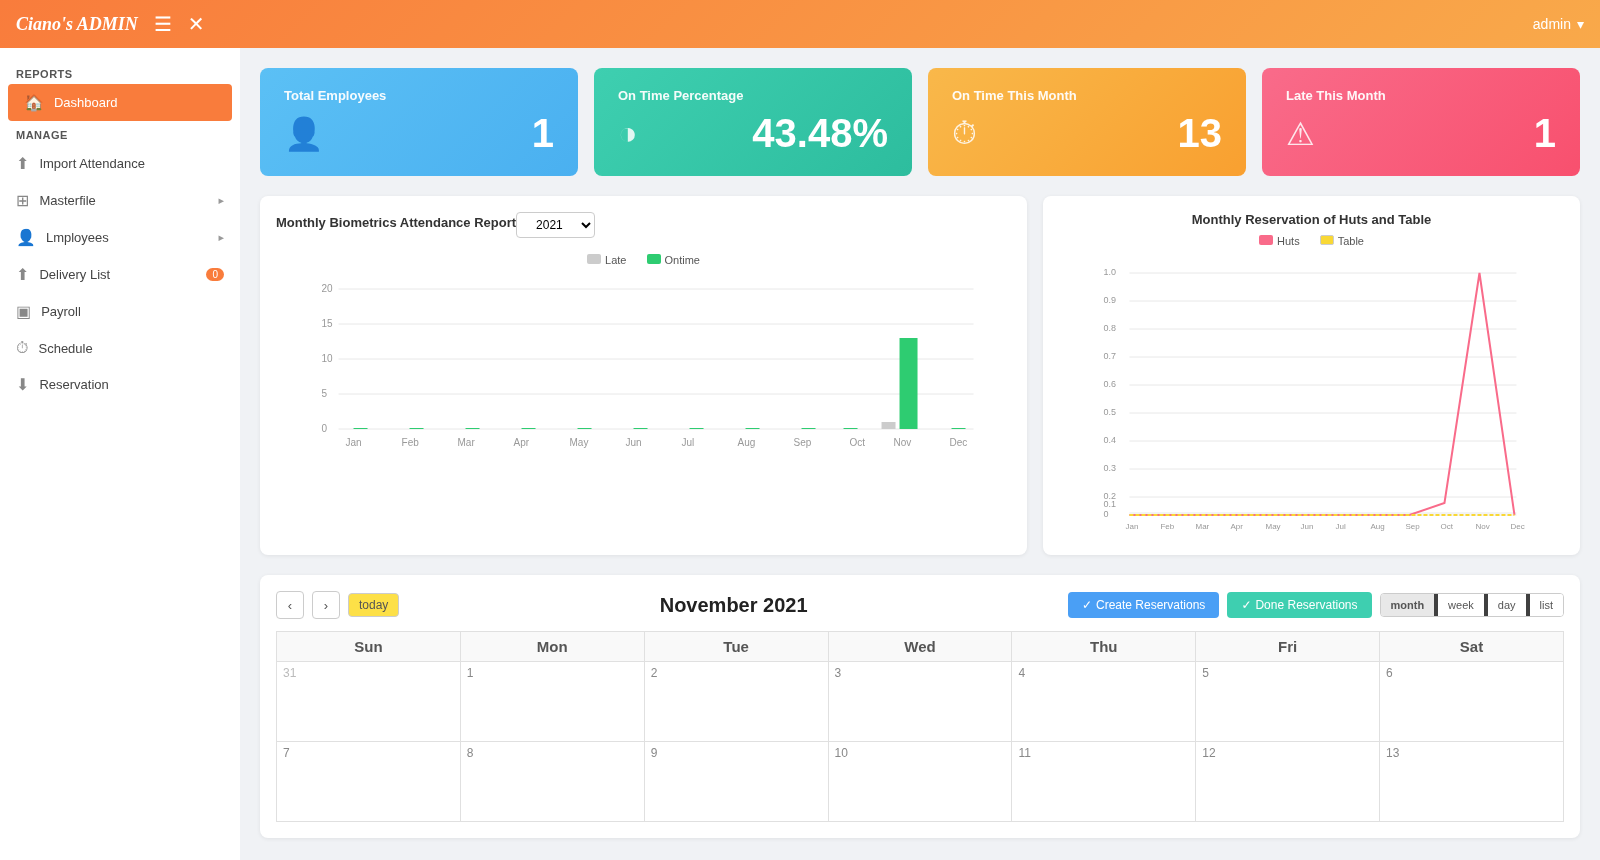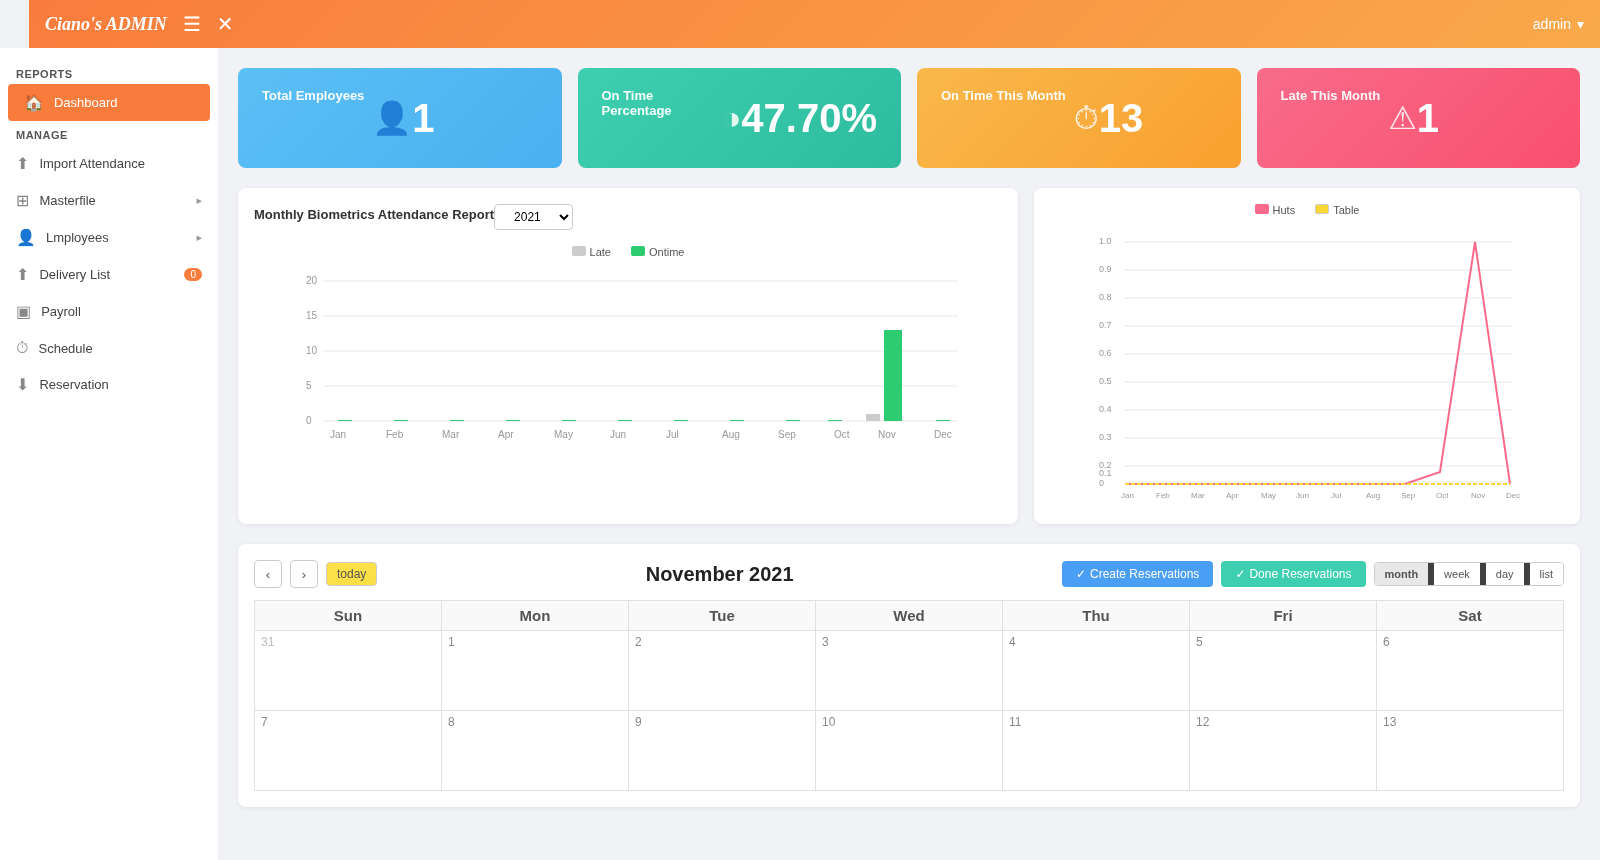--- a/index.html
+++ b/index.html
@@ -6,21 +6,20 @@
     body { font-family: 'Segoe UI', Arial, sans-serif; background: #f0f2f5; display: flex; flex-direction: column; height: 860px; overflow: hidden; }
 
     
     .navbar {
       background: linear-gradient(135deg, #f97c3c 0%, #f9a94a 100%);
       height: 48px;
       display: flex;
       align-items: center;
       padding: 0 16px;
       flex-shrink: 0;
-      margin-left: 29px;
     }
     .navbar-brand {
       font-family: Georgia, serif;
       font-style: italic;
       color: white;
       font-size: 18px;
       font-weight: bold;
       margin-right: 16px;
     }
     .navbar-icon {
@@ -41,21 +40,21 @@
 
     
     .main-layout {
       display: flex;
       flex: 1;
       overflow: hidden;
     }
 
     
     .sidebar {
-      width: 218px;
+      width: 240px;
       background: white;
       flex-shrink: 0;
       padding: 12px 0;
       overflow-y: auto;
       box-shadow: 2px 0 5px rgba(0,0,0,0.05);
     }
     .sidebar-section-title {
       font-size: 11px;
       font-weight: 700;
       color: #555;
@@ -108,21 +107,21 @@
       display: grid;
       grid-template-columns: repeat(4, 1fr);
       gap: 16px;
       margin-bottom: 20px;
     }
     .stat-card {
       border-radius: 8px;
       padding: 20px 24px;
       color: white;
       display: flex;
-      flex-direction: row;
+      flex-direction: column;
       gap: 8px;
       min-height: 100px;
     }
     .stat-card-blue { background: linear-gradient(135deg, #5bc0f5, #4ab0f0); }
     .stat-card-teal { background: linear-gradient(135deg, #3ecfb0, #2dbd9e); }
     .stat-card-orange { background: linear-gradient(135deg, #f9b84a, #f9a030); }
     .stat-card-pink { background: linear-gradient(135deg, #f96b8a, #f8506e); }
 
     .stat-card-title { font-size: 13px; font-weight: 600; opacity: 0.95; }
     .stat-card-body { display: flex; align-items: center; justify-content: space-between; }
@@ -249,21 +248,21 @@
     }
     .cal-view-btns {
       display: flex;
       border: 1px solid #ccc;
       border-radius: 4px;
       overflow: hidden;
     }
     .cal-view-btn {
       background: white;
       border: none;
-      border-right: 6px solid #404040;
+      border-right: 4px solid #404040;
       padding: 5px 10px;
       font-size: 11px;
       cursor: pointer;
       color: #555;
     }
     .cal-view-btn:last-child { border-right: none; }
     .cal-view-btn.active { background: #e8e8e8; font-weight: 600; }
 
     
     .cal-grid {
@@ -356,21 +355,21 @@
         <div class="stat-card-title">Total Employees</div>
         <div class="stat-card-body">
           <span class="stat-card-icon">👤</span>
           <span class="stat-card-value">1</span>
         </div>
       </div>
       <div class="stat-card stat-card-teal">
         <div class="stat-card-title">On Time Percentage</div>
         <div class="stat-card-body">
           <span class="stat-card-icon">◑</span>
-          <span class="stat-card-value">47.70%</span>
+          <span class="stat-card-value">43.48%</span>
         </div>
       </div>
       <div class="stat-card stat-card-orange">
         <div class="stat-card-title">On Time This Month</div>
         <div class="stat-card-body">
           <span class="stat-card-icon">⏱</span>
           <span class="stat-card-value">13</span>
         </div>
       </div>
       <div class="stat-card stat-card-pink">
@@ -438,20 +437,21 @@
             <text x="434" y="172" font-size="10" fill="#999">Aug</text>
             <text x="490" y="172" font-size="10" fill="#999">Sep</text>
             <text x="546" y="172" font-size="10" fill="#999">Oct</text>
             <text x="590" y="172" font-size="10" fill="#999">Nov</text>
             <text x="646" y="172" font-size="10" fill="#999">Dec</text>
           </svg>
         </div>
       </div>
 
       <div class="chart-card">
+        <div class="chart-title" style="text-align:center;">Monthly Reservation of Huts and Table</div>
         <div class="chart-legend">
           <span><span class="legend-dot" style="background:#f96b8a;"></span>Huts</span>
           <span><span class="legend-dot" style="background:#f9d835;border:1px solid #ccc;"></span>Table</span>
         </div>
         <svg width="100%" height="280" viewBox="0 0 420 280">
 
           <text x="2" y="20" font-size="9" fill="#999">1.0</text>
           <text x="2" y="48" font-size="9" fill="#999">0.9</text>
           <text x="2" y="76" font-size="9" fill="#999">0.8</text>
           <text x="2" y="104" font-size="9" fill="#999">0.7</text>

